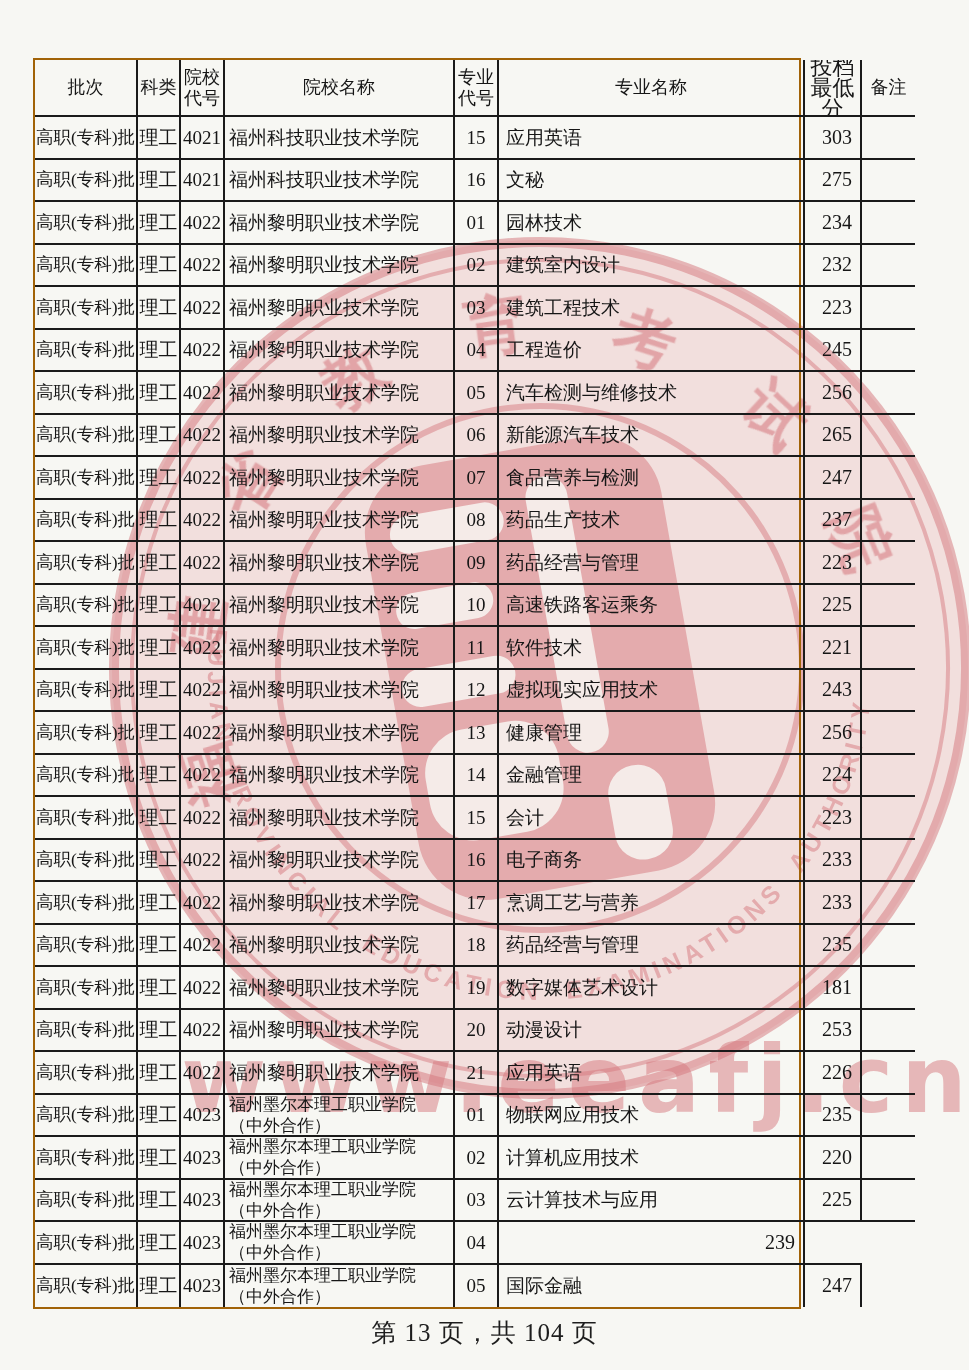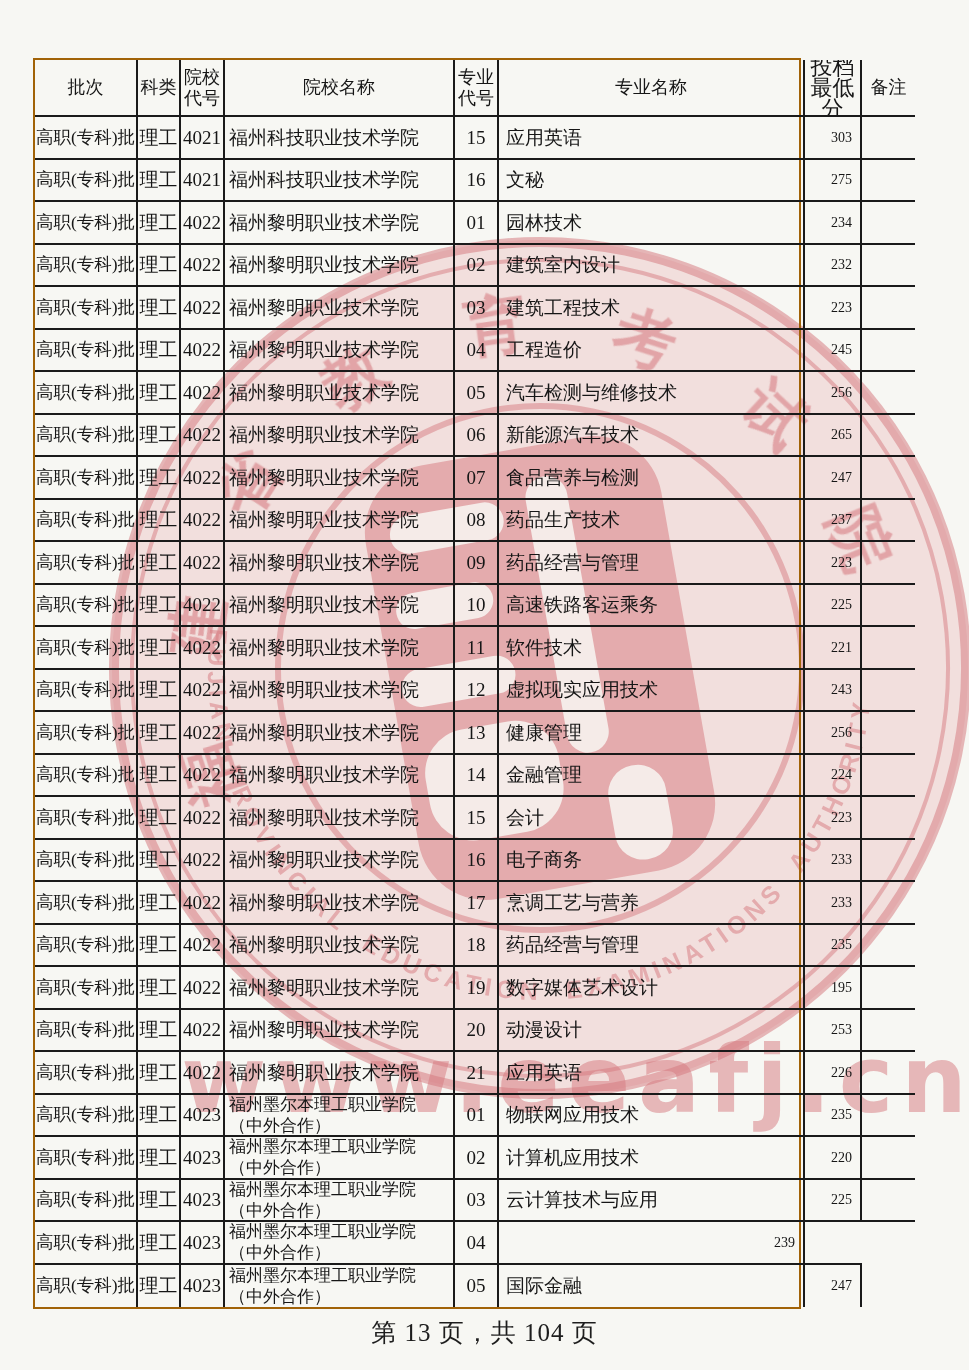--- a/index.html
+++ b/index.html
@@ -49,21 +49,21 @@
     text-align: center; overflow: hidden;
   }
   .cell.col-7 { border-right: none; }
   .t-row.body:last-child .cell { border-bottom: none; }
   .head .cell { font-size: 18px; padding: 0 2px; }
   .head .cell.col-6 { font-size: 22px; padding: 0; }
   .body .cell.col-0 { font-size: 17.5px; }
   .body .cell.col-3 { justify-content: flex-start; text-align: left; padding: 12px 4px; }
   .body .cell.col-3.wrap-sm { font-size: 17px; line-height: 21px; }
   .body .cell.col-5 { justify-content: flex-start; text-align: left; padding: 4px 7px; }
-  .body .cell.col-6 { justify-content: flex-end; font-size: 14px; padding-right: 8px; }
+  .body .cell.col-6 { justify-content: flex-end; font-size: 20px; padding-right: 8px; }
   .page-footer {
     position: absolute; left: 0; top: 1316px; width: 969px; z-index: 2;
     text-align: center; font-size: 25px; color: #1d1d1d;
     letter-spacing: 1px;
   }
 </style>
 </head>
 <body>
 
 <svg class="watermark-svg" width="969" height="1370" viewBox="0 0 969 1370">
@@ -320,21 +320,21 @@
         <div class="cell col-6">235</div>
         <div class="cell col-7"></div>
       </div>
       <div class="t-row body">
         <div class="cell col-0">高职(专科)批</div>
         <div class="cell col-1">理工</div>
         <div class="cell col-2">4022</div>
         <div class="cell col-3">福州黎明职业技术学院</div>
         <div class="cell col-4">19</div>
         <div class="cell col-5">数字媒体艺术设计</div>
-        <div class="cell col-6">195</div>
+        <div class="cell col-6">181</div>
         <div class="cell col-7"></div>
       </div>
       <div class="t-row body">
         <div class="cell col-0">高职(专科)批</div>
         <div class="cell col-1">理工</div>
         <div class="cell col-2">4022</div>
         <div class="cell col-3">福州黎明职业技术学院</div>
         <div class="cell col-4">20</div>
         <div class="cell col-5">动漫设计</div>
         <div class="cell col-6">253</div>

